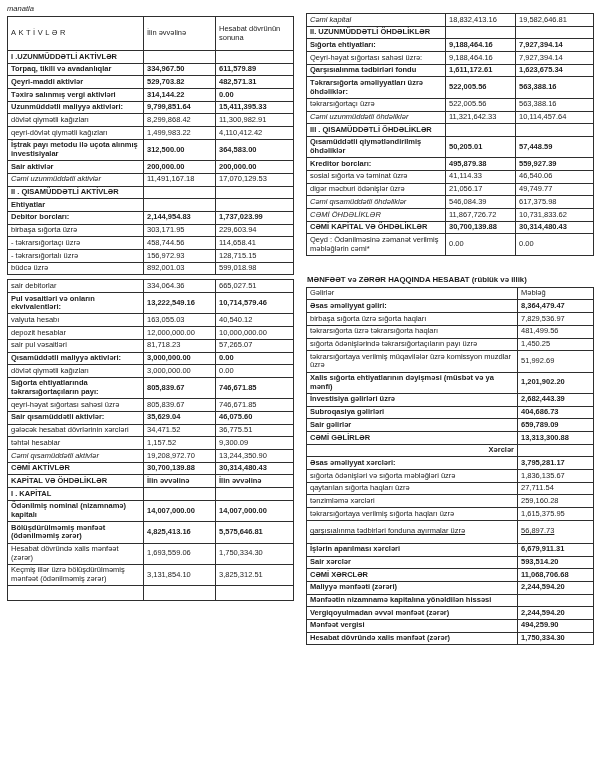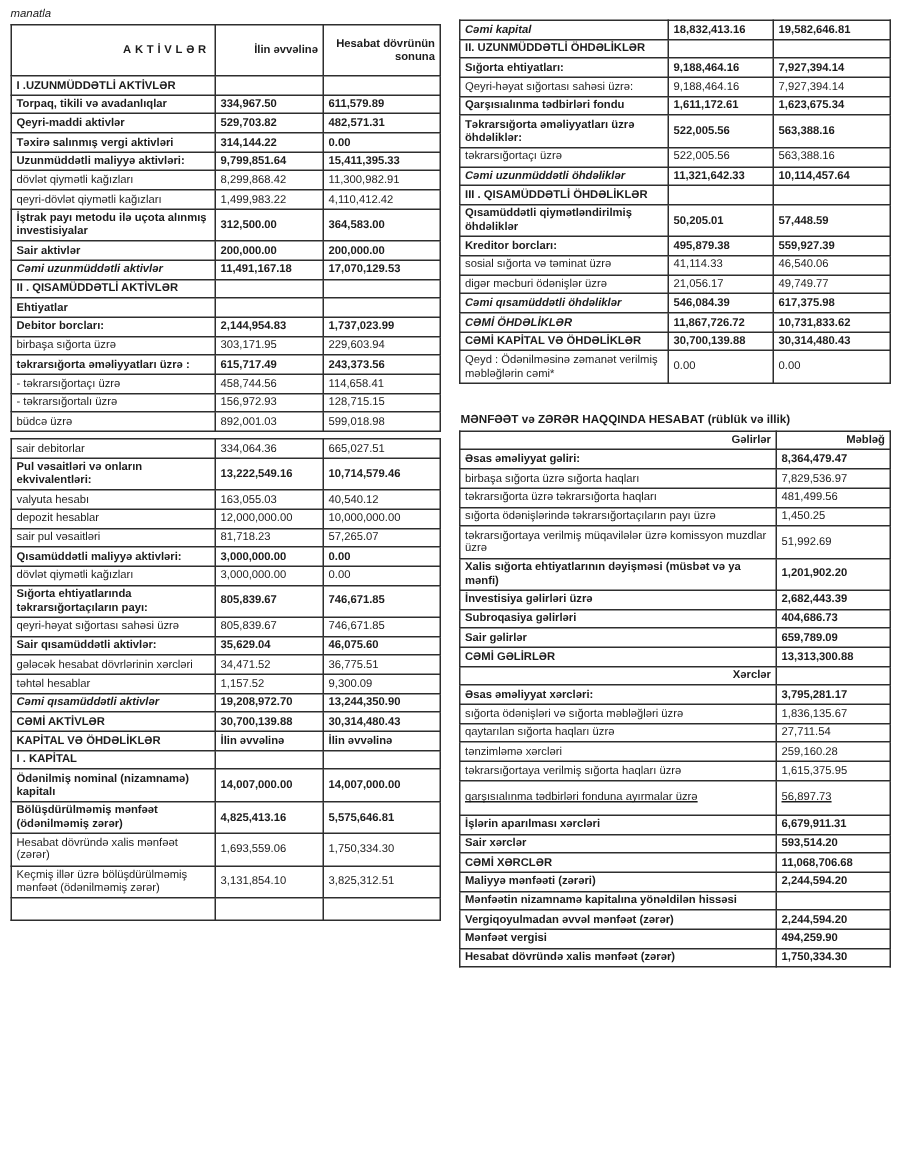--- a/index.html
+++ b/index.html
@@ -19,26 +19,26 @@
   .t-left{width:286px;}
   .t-right{width:287px;}
   .t-income{width:287px;}
   td,th{
     border:1px solid #2e2e2e;
     font-size:7.5px;line-height:1.16;
     padding:1.5px 3px;vertical-align:middle;
     overflow:hidden;word-wrap:break-word;text-align:left;
   }
   table{border:1.5px solid #2e2e2e;}
-  thead th{font-weight:bold;text-align:right;vertical-align:middle;}
+  thead th{font-weight:normal;text-align:left;vertical-align:middle;}
   .th-main{height:34px;}
   .th-aktivler{letter-spacing:2.5px;}
   .th-income{height:10px;}
   tr.s-b td, tr.s-sec td, tr.s-h2 td, tr.s-cb td{font-weight:bold;}
-  tr.s-bi td{font-weight:bold;}
+  tr.s-bi td{font-weight:normal;}
   tr.s-bi td.c-label{font-style:italic;}
   tr.s-cb td.c-label{text-align:right;}
   tr.s-empty td{height:11px;}
   tr.s-nt td{height:19px;text-decoration:underline;}
   .gap{height:4px;}
   .pl-title{
     font-weight:bold;font-size:7.8px;
     margin:19px 0 3px 1px;white-space:nowrap;
   }
 </style>
@@ -127,25 +127,20 @@
           <tr class="s-b">
             <td class="c-label">Debitor borcları:</td>
             <td class="c-v1">2,144,954.83</td>
             <td class="c-v2">1,737,023.99</td>
           </tr>
           <tr class="s-n">
             <td class="c-label">birbaşa sığorta üzrə</td>
             <td class="c-v1">303,171.95</td>
             <td class="c-v2">229,603.94</td>
           </tr>
-          <tr class="s-b">
-            <td class="c-label">təkrarsığorta əməliyyatları üzrə :</td>
-            <td class="c-v1">615,717.49</td>
-            <td class="c-v2">243,373.56</td>
-          </tr>
           <tr class="s-n">
             <td class="c-label">- təkrarsığortaçı üzrə</td>
             <td class="c-v1">458,744.56</td>
             <td class="c-v2">114,658.41</td>
           </tr>
           <tr class="s-n">
             <td class="c-label">- təkrarsığortalı üzrə</td>
             <td class="c-v1">156,972.93</td>
             <td class="c-v2">128,715.15</td>
           </tr>

